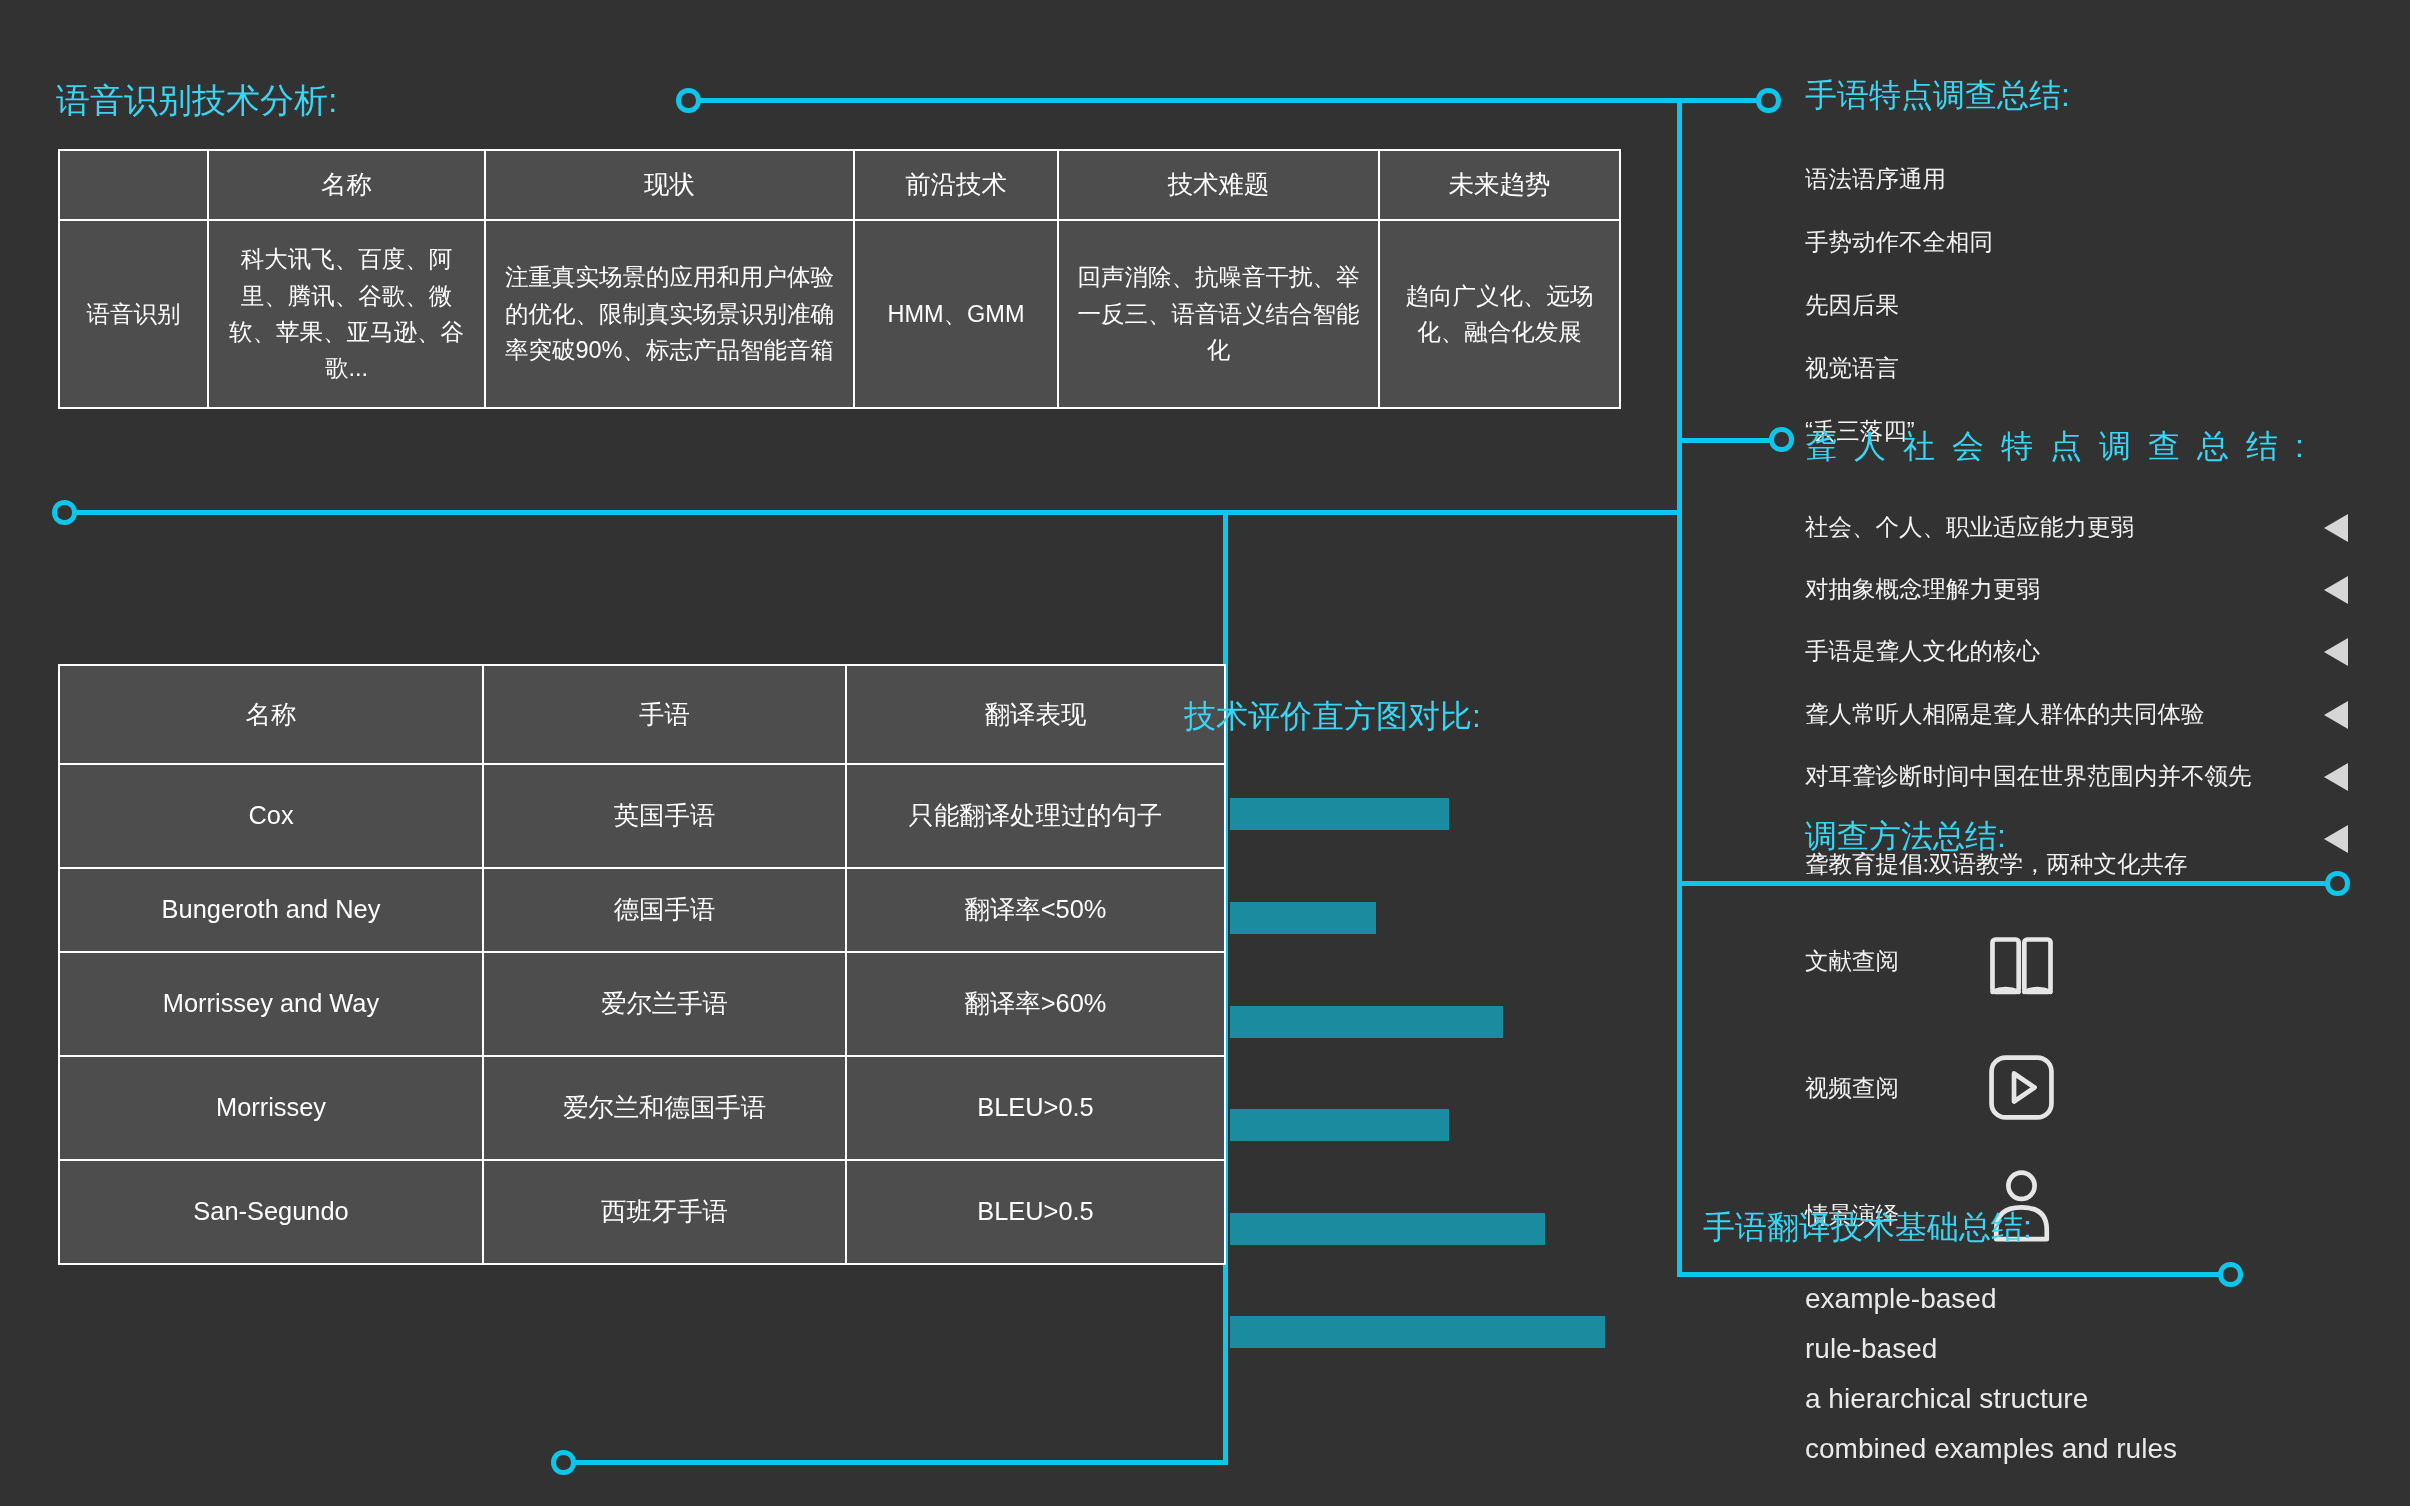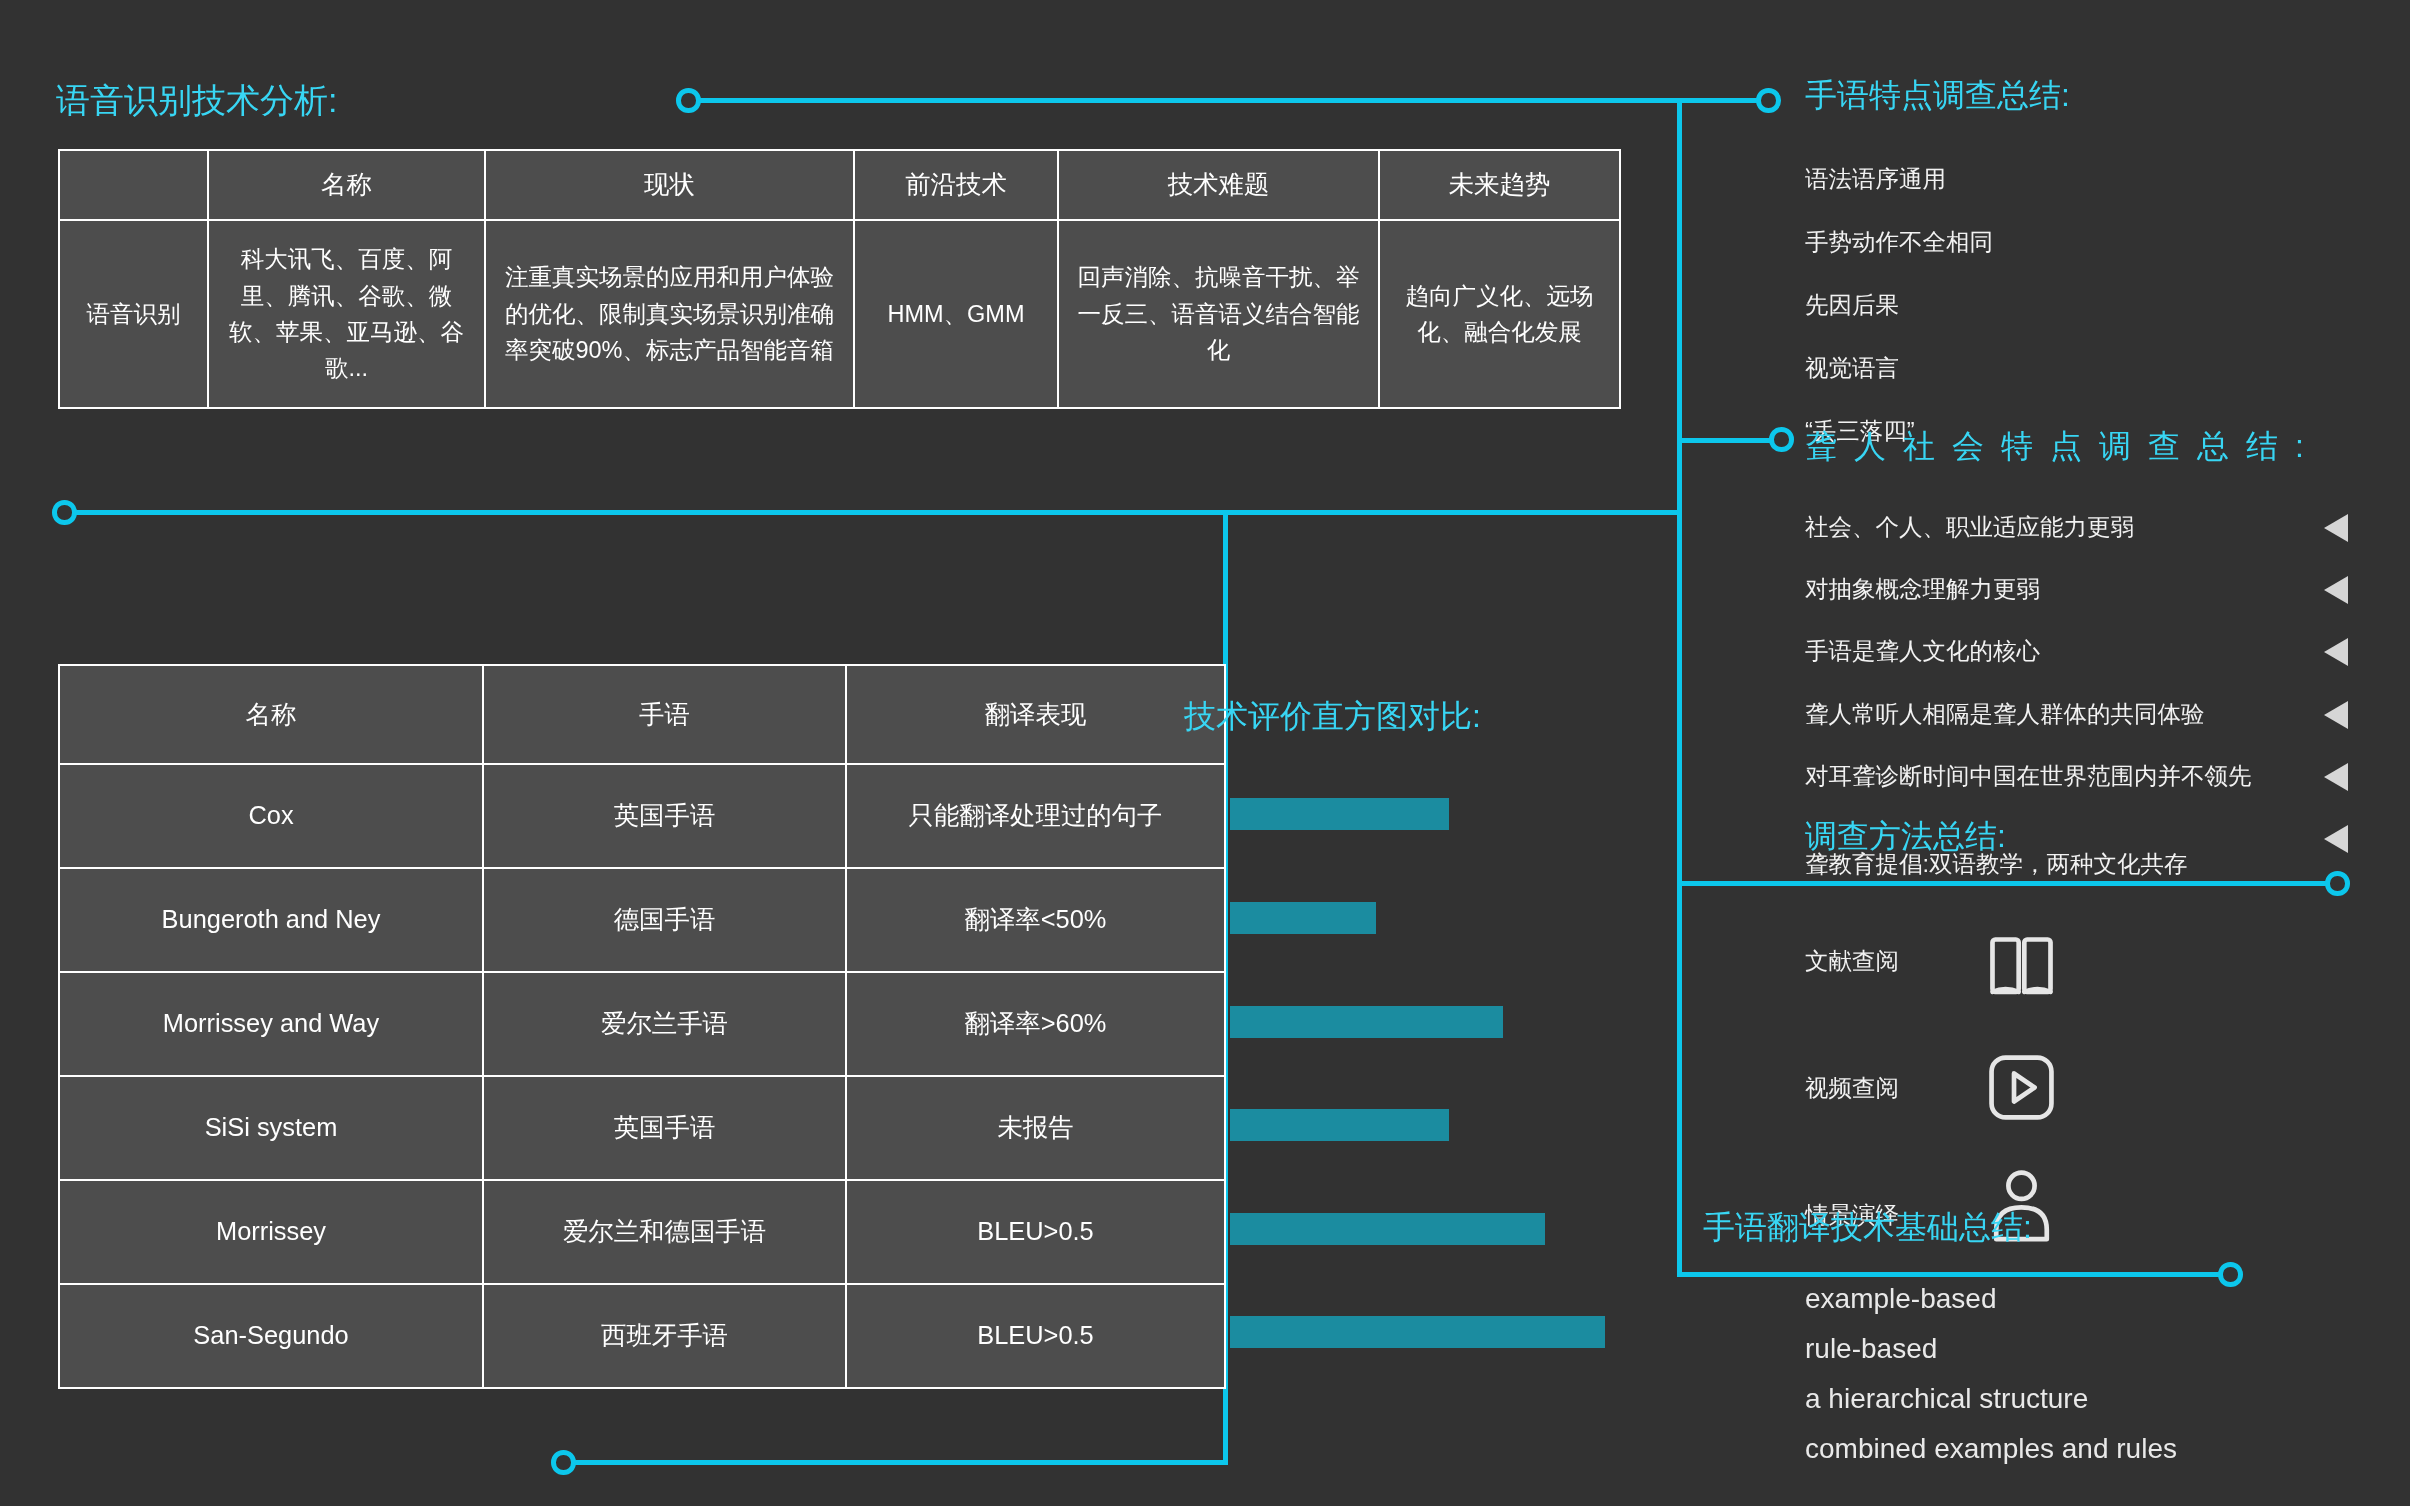--- a/index.html
+++ b/index.html
@@ -107,34 +107,29 @@
       <tr style="height:99px;">
         <th>名称</th>
         <th>手语</th>
         <th>翻译表现</th>
       </tr>
       <tr style="height:104px;">
         <td>Cox</td>
         <td>英国手语</td>
         <td>只能翻译处理过的句子</td>
       </tr>
-      <tr style="height:104px;margin-left:48px;">
+      <tr style="height:84px;margin-left:48px;">
         <td>Bungeroth and Ney</td>
         <td>德国手语</td>
         <td>翻译率&lt;50%</td>
       </tr>
       <tr style="height:104px;">
         <td>Morrissey and Way</td>
         <td>爱尔兰手语</td>
         <td>翻译率&gt;60%</td>
-      </tr>
-      <tr style="height:104px;">
-        <td>SiSi system</td>
-        <td>英国手语</td>
-        <td>未报告</td>
       </tr>
       <tr style="height:104px;">
         <td>Morrissey</td>
         <td>爱尔兰和德国手语</td>
         <td>BLEU&gt;0.5</td>
       </tr>
       <tr style="height:104px;">
         <td>San-Segundo</td>
         <td>西班牙手语</td>
         <td>BLEU&gt;0.5</td>

